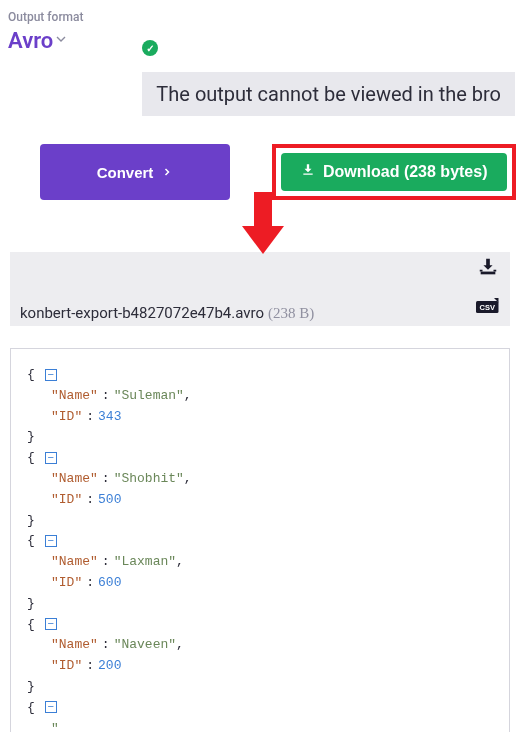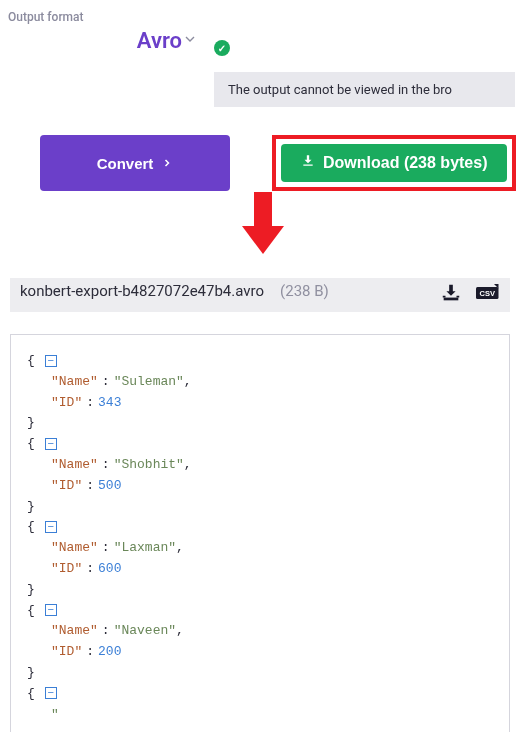--- a/index.html
+++ b/index.html
@@ -6,36 +6,36 @@
     body {
       font-family: -apple-system, BlinkMacSystemFont, "Segoe UI", Roboto, sans-serif;
       background: #fff;
       width: 520px;
       height: 732px;
       overflow: hidden;
       position: relative;
     }
     .top-row {
       display: flex;
-      gap: 16px;
+      gap: 32px;
       padding: 10px 5px 0 8px;
     }
     .format-box {
       width: 190px;
     }
     .format-label {
       font-size: 12px;
       color: #8b8b9e;
       margin-bottom: 4px;
       font-weight: 500;
     }
     .format-select {
       display: flex;
       align-items: center;
-      justify-content: flex-end;
+      justify-content: flex-start;
       cursor: pointer;
     }
     .format-value {
       color: #6b3fc9;
       font-size: 22px;
       font-weight: 600;
     }
     .chevron {
       color: #8b8b9e;
     }
@@ -60,21 +60,21 @@
       align-items: center;
       justify-content: center;
       color: #fff;
       font-size: 10px;
       font-weight: bold;
     }
     .output-msg {
       background: #e8e8ed;
       color: #2d2d3a;
       padding: 10px 14px;
-      font-size: 13px;
+      font-size: 20px;
       white-space: nowrap;
       overflow: hidden;
     }
     .button-row {
       display: flex;
       gap: 42px;
       margin-top: 28px;
       padding-left: 8px;
     }
     .convert-btn {
@@ -110,35 +110,36 @@
       display: flex;
       align-items: center;
       gap: 8px;
     }
     .arrow-annotation {
       position: absolute;
       left: 240px;
       top: 192px;
     }
     .file-bar {
-      margin: 87px 10px 0 10px;
+      margin: 52px 10px 0 10px;
       background: #ededf0;
       padding: 4px 10px;
       display: flex;
-      align-items: flex-start;
-      gap: 16px;
+      align-items: flex-end;
+      gap: 4px;
       font-size: 15px;
     }
     .file-name { color: #2d2d3a; }
-    .file-size { color: #9090a0; }
+    .file-size { color: #9090a0; font-family: Liberation Serif, serif; }
     .file-actions {
       margin-left: auto;
       display: flex;
       gap: 14px;
       align-items: center;
+      flex-direction: column;
     }
     .action-icon { cursor: pointer; }
     .code-area {
       margin: 22px 10px 0 10px;
       border: 1px solid #d5d5dd;
       padding: 16px 16px;
       font-family: "Courier New", Consolas, monospace;
       font-size: 13px;
       line-height: 1.6;
       color: #2d2d3a;

